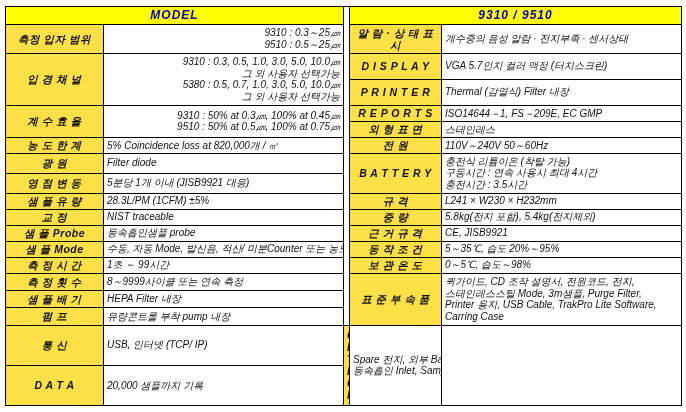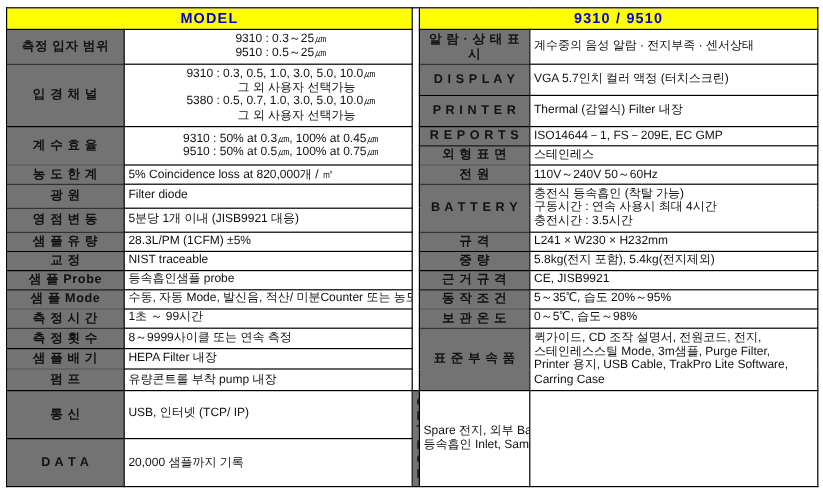--- a/index.html
+++ b/index.html
@@ -14,20 +14,21 @@
     font-size: 10px;
     color: #111111;
     overflow: hidden;
   }
   .sheet {
     width: 686px;
     height: 412px;
     box-sizing: border-box;
     padding: 6px 5px 5px 5px;
     background: #ffffff;
+    font-style: italic;
   }
   table.spec {
     border-collapse: collapse;
     table-layout: fixed;
     width: 676px;
     height: 400px;
     border: 1px solid #000000;
   }
   table.spec td {
     border: 1px solid #000000;
@@ -38,33 +39,33 @@
   }
   .hdr {
     background: #ffff00;
     color: #0000cc;
     font-weight: bold;
     text-align: center;
     font-size: 12px;
     letter-spacing: 1px;
   }
   .lbl {
-    background: #737373;
+    background: #fde047;
     color: #111;
     text-align: center;
     font-weight: bold;
     font-size: 10.5px;
     letter-spacing: 0.5px;
   }
   .val {
     background: #ffffff;
     font-size: 10px;
   }
   .val.left {
-    text-align: center;
+    text-align: right;
     padding-left: 24px;
   }
   .val .ln {
     display: block;
     white-space: nowrap;
   }
   .val .ln.indent {
     padding-left: 26px;
   }
   .spacer-col { width: 6px; border: none !important; background: #ffffff; }
@@ -154,21 +155,21 @@
         </td>
       </tr>
 
       <tr>
         <td class="lbl">광        원</td>
         <td class="val">
           <span class="ln">Filter diode</span>
         </td>
         <td class="lbl" rowspan="2">B A T T E R Y</td>
         <td class="val" rowspan="2">
-          <span class="ln">충전식 등속흡인 (착탈 가능)</span>
+          <span class="ln">충전식 리튬이온 (착탈 가능)</span>
           <span class="ln">구동시간 : 연속 사용시 최대 4시간</span>
           <span class="ln">충전시간 : 3.5시간</span>
         </td>
       </tr>
 
       <tr>
         <td class="lbl">영 점 변 동</td>
         <td class="val">
           <span class="ln">5분당 1개 이내 (JISB9921 대응)</span>
         </td>

